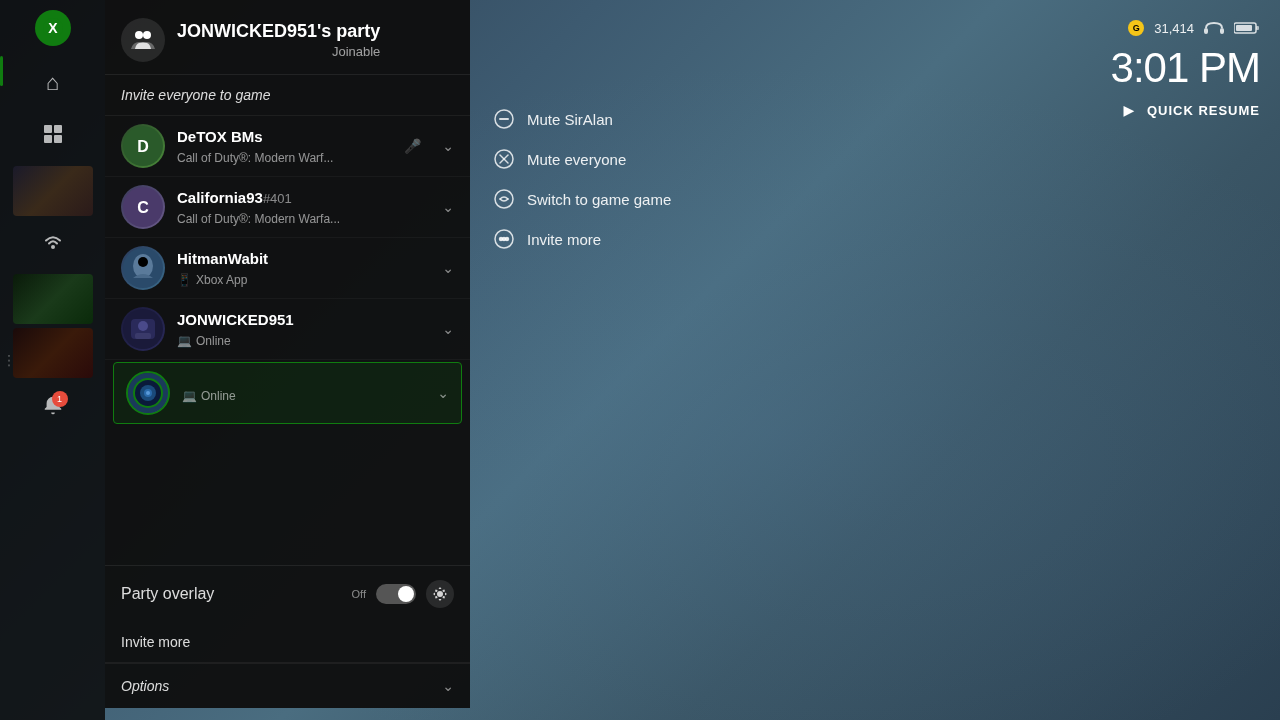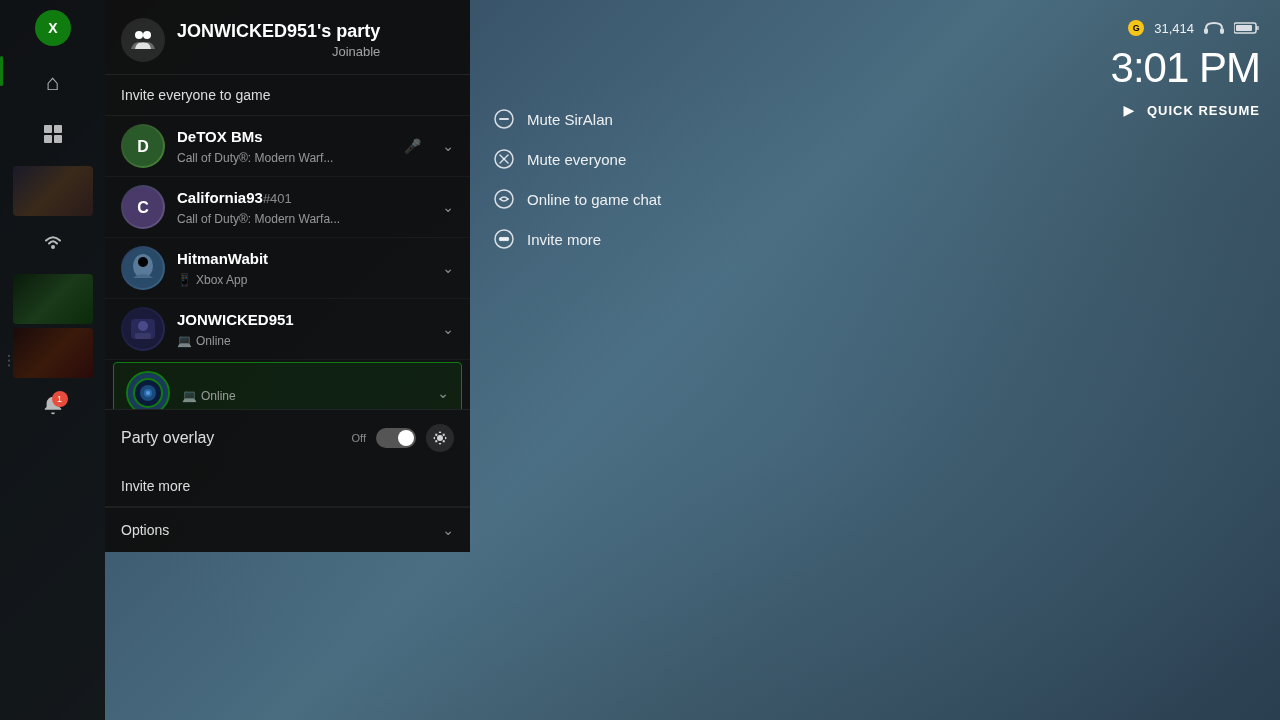--- a/index.html
+++ b/index.html
@@ -80,21 +80,21 @@
       left: 0;
       top: 56px;
     }
 
     
     .party-panel {
       position: absolute;
       left: 105px;
       top: 0;
       width: 365px;
-      height: 552px;
+      height: 708px;
       background: rgba(15,15,15,0.96);
       z-index: 10;
       display: flex;
       flex-direction: column;
       overflow: hidden;
     }
 
     .party-header {
       padding: 18px 16px 12px;
       display: flex;
@@ -127,20 +127,21 @@
       margin-top: 2px;
       text-align: right;
     }
 
     .invite-everyone {
       padding: 12px 16px;
       font-size: 14px;
       color: rgba(255,255,255,0.85);
       cursor: pointer;
       border-bottom: 1px solid rgba(255,255,255,0.06);
+      font-style: italic;
     }
 
     
     .member-list {
       flex: 1;
       overflow-y: auto;
     }
 
     .member-item {
       display: flex;
@@ -274,20 +275,21 @@
       display: flex;
       align-items: center;
       padding: 14px 16px;
       cursor: pointer;
       border-top: 1px solid rgba(255,255,255,0.06);
     }
     .options-label {
       flex: 1;
       font-size: 14px;
       color: rgba(255,255,255,0.85);
+      font-style: italic;
     }
 
     
     .context-menu {
       position: absolute;
       left: 481px;
       top: 100px;
       z-index: 20;
       display: flex;
       flex-direction: column;
@@ -650,21 +652,21 @@
   </div>
 
   <div class="context-item">
     <div class="ctx-icon">
       <svg width="20" height="20" viewBox="0 0 20 20" fill="none" stroke="rgba(255,255,255,0.8)" stroke-width="1.5">
         <circle cx="10" cy="10" r="9"></circle>
         <path d="M6 10 Q10 6 14 10" stroke-linecap="round" fill="none"></path>
         <path d="M6 10 Q10 14 14 10" stroke-linecap="round" fill="none"></path>
       </svg>
     </div>
-    <span>Online to game chat</span>
+    <span>Switch to game game</span>
   </div>
 
   <div class="context-item">
     <div class="ctx-icon">
       <svg width="20" height="20" viewBox="0 0 20 20" fill="none" stroke="rgba(255,255,255,0.8)" stroke-width="1.5">
         <circle cx="10" cy="10" r="9"></circle>
         <circle cx="7" cy="10" r="1.5" fill="rgba(255,255,255,0.8)"></circle>
         <circle cx="10" cy="10" r="1.5" fill="rgba(255,255,255,0.8)"></circle>
         <circle cx="13" cy="10" r="1.5" fill="rgba(255,255,255,0.8)"></circle>
       </svg>

